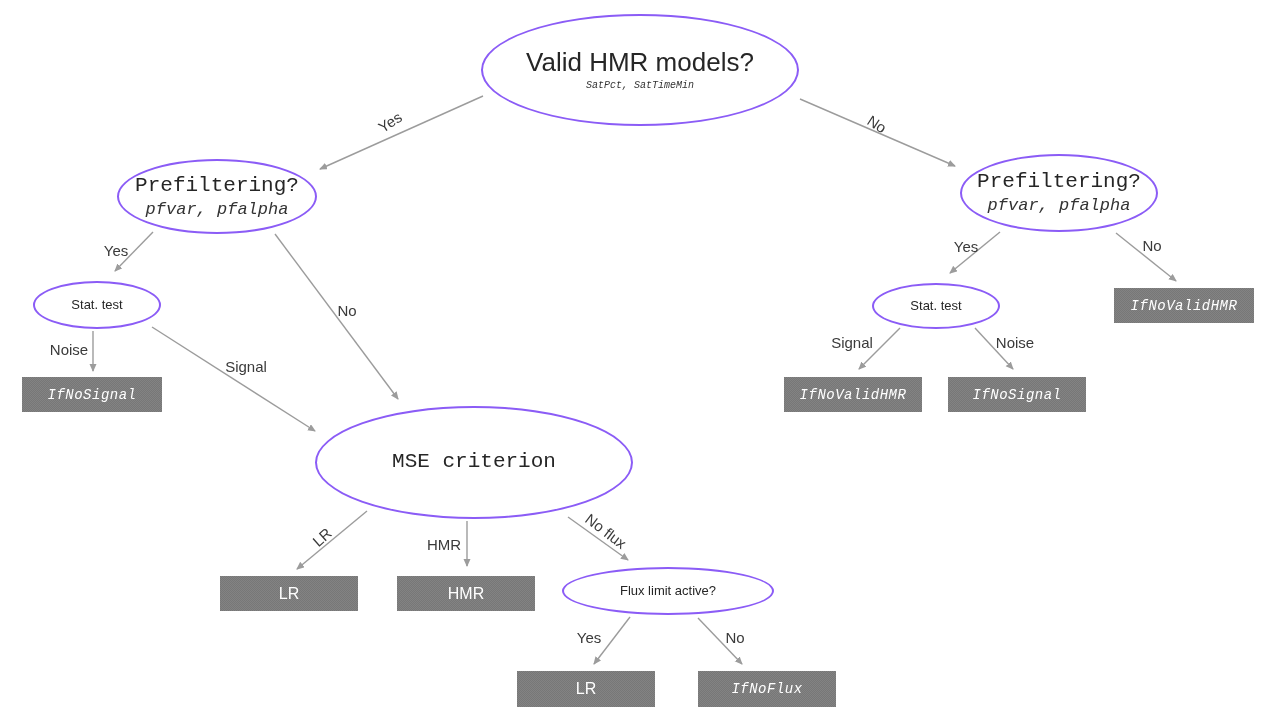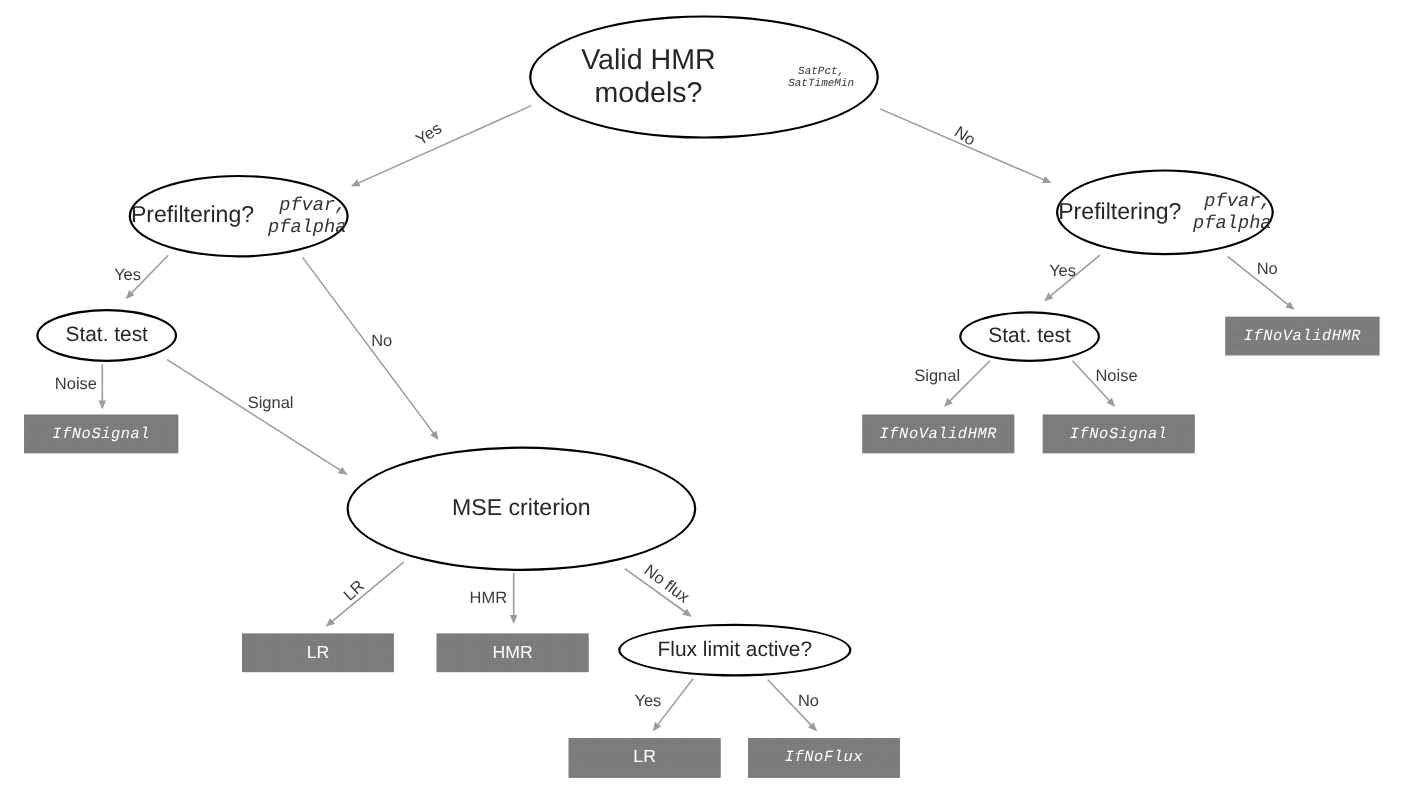--- a/index.html
+++ b/index.html
@@ -3,32 +3,32 @@
 <meta charset="utf-8">
 <style>
   html,body{margin:0;padding:0;background:#ffffff;}
   .canvas{
     position:relative;width:1280px;height:720px;background:#ffffff;
     font-family:"Liberation Sans",sans-serif;color:#2f2f2f;overflow:hidden;
   }
   svg.edges{position:absolute;left:0;top:0;width:1280px;height:720px;}
   svg.edges line{stroke:#9c9c9c;stroke-width:1.4;}
   .ellipse{
-    position:absolute;border:2px solid #000000;border-radius:50%;
-    background:#ffffff;display:flex;align-items:center;
+    position:absolute;border:2px solid #8b5cf6;border-radius:50%;
+    background:#ffffff;display:flex;flex-direction:column;align-items:center;
     justify-content:center;text-align:center;box-sizing:border-box;line-height:1.15;
   }
   .e-label{color:#262626;}
   .e-sub{
     font-family:"Liberation Mono",monospace;font-style:italic;color:#333333;
     margin-top:2px;
   }
   .fs-big{font-size:26px;}
-  .fs-med{font-size:21px;}
-  .fs-small{font-size:19px;}
+  .fs-med{font-size:21px;font-family:Liberation Mono, monospace;}
+  .fs-small{font-size:13px;}
   .sub-big{font-size:10px;}
   .sub-med{font-size:17px;text-align:right;}
   .box{
     position:absolute;display:flex;align-items:center;justify-content:center;
     color:#ffffff;box-sizing:border-box;
     background-color:#7d7d7d;
     background-image:repeating-conic-gradient(#838383 0% 25%, #777777 0% 50%);
     background-size:2px 2px;
   }
   .box-sans{font-size:16px;}
@@ -113,21 +113,21 @@
   </div>
 
   <div class="box box-sans" style="left:397px;top:576px;width:138px;height:35px;">
     <span>HMR</span>
   </div>
 
   <div class="box box-sans" style="left:517px;top:671px;width:138px;height:36px;">
     <span>LR</span>
   </div>
 
-  <div class="box box-mono" style="left:680px;top:671px;width:138px;height:36px;">
+  <div class="box box-mono" style="left:698px;top:671px;width:138px;height:36px;">
     <span>IfNoFlux</span>
   </div>
 
   <div class="box box-mono" style="left:1114px;top:288px;width:140px;height:35px;">
     <span>IfNoValidHMR</span>
   </div>
 
   <div class="box box-mono" style="left:784px;top:377px;width:138px;height:35px;">
     <span>IfNoValidHMR</span>
   </div>

